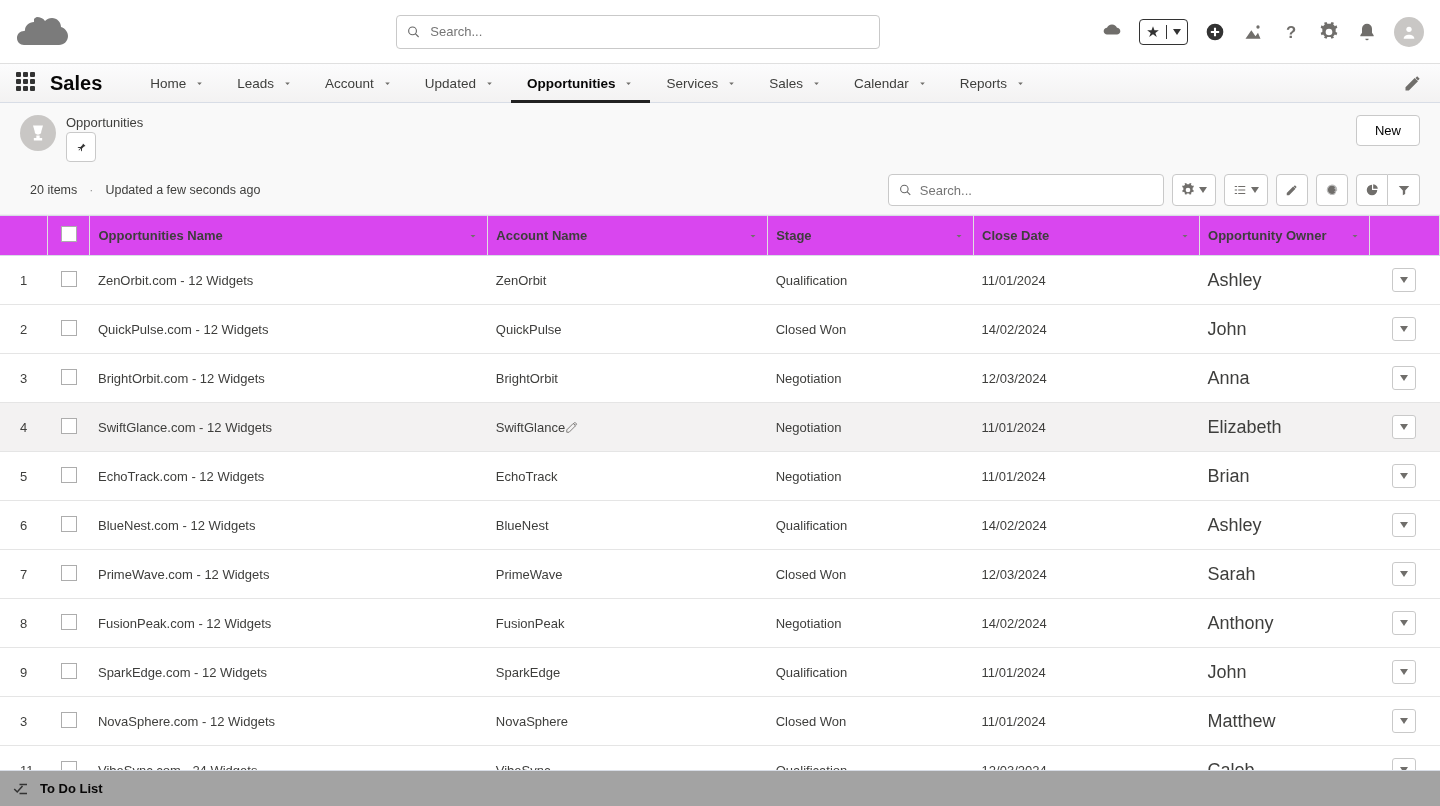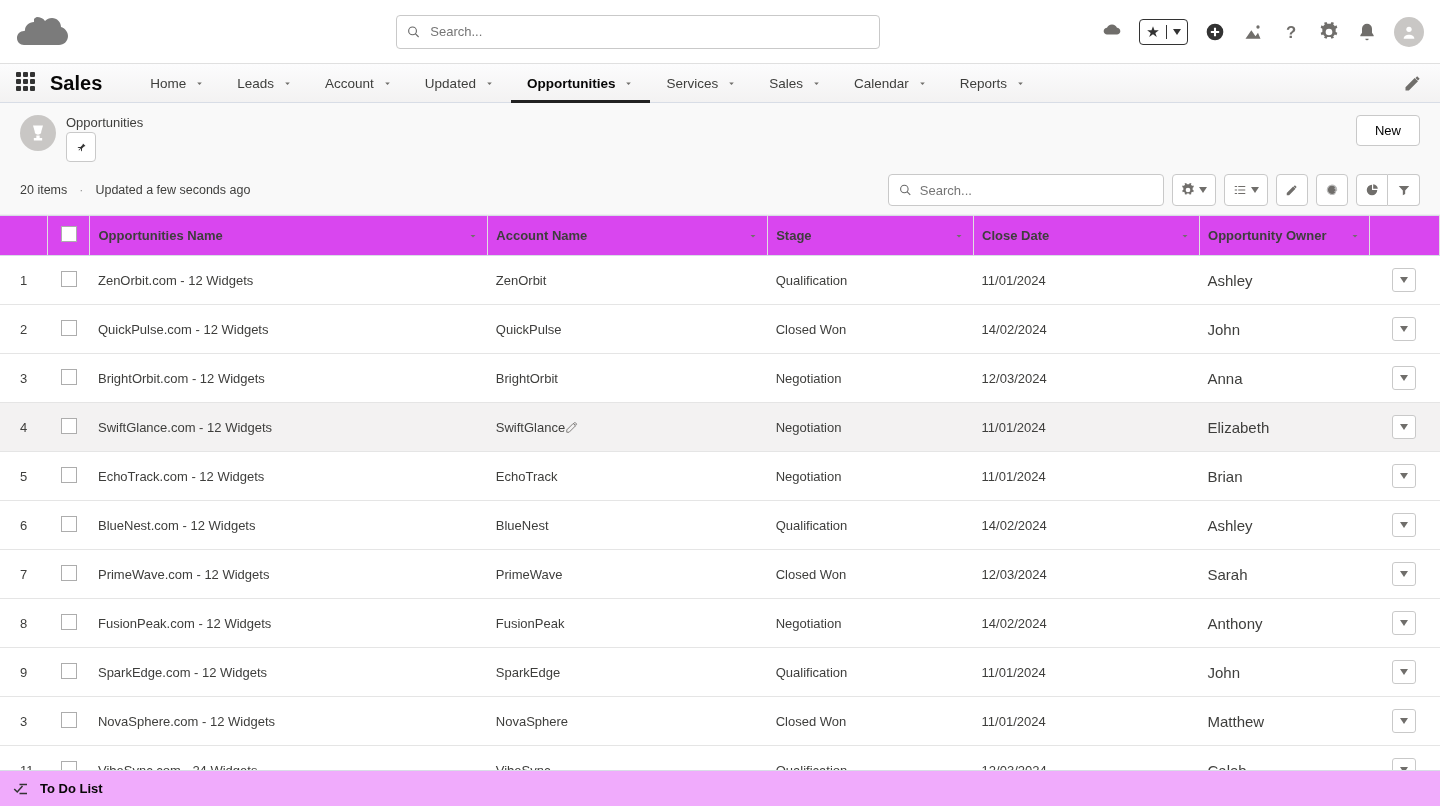--- a/index.html
+++ b/index.html
@@ -36,21 +36,21 @@
 .page-header { padding: 12px 20px 8px 20px; background: #f9f9f9; border-bottom: 1px solid #f0f0f0; }
 .ph-row1 { display: flex; align-items: flex-start; }
 .ph-icon { width: 36px; height: 36px; border-radius: 50%; background: #c9c7c5; display: flex; align-items: center; justify-content: center; margin-right: 10px; flex-shrink: 0; }
 .ph-titles { display: flex; flex-direction: column; }
 .ph-object { font-size: 13px; color: #3e3e3c; margin-bottom: 2px; }
 .ph-view-row { display: flex; align-items: center; gap: 14px; }
 .ph-view { font-size: 26px; font-weight: 700; display: flex; align-items: center; gap: 10px; }
 .pin-btn { width: 30px; height: 30px; border: 1px solid #c9c9c9; border-radius: 4px; display: flex; align-items: center; justify-content: center; background: #fff; }
 .new-btn { margin-left: auto; border: 1px solid #c9c9c9; border-radius: 4px; padding: 7px 18px; background: #fff; font-size: 13px; }
 .ph-row2 { display: flex; align-items: center; margin-top: 12px; }
-.ph-meta { font-size: 12.5px; color: #3e3e3c; display: flex; align-items: center; gap: 12px; }
+.ph-meta { font-size: 12.5px; color: #3e3e3c; display: flex; align-items: center; gap: 12px; margin-left: 10px; }
 .ph-actions { margin-left: auto; display: flex; align-items: center; gap: 8px; }
 .list-search { width: 276px; height: 32px; border: 1px solid #c9c9c9; border-radius: 4px; display: flex; align-items: center; padding: 0 10px; background: #fff; }
 .list-search input { border: none; outline: none; margin-left: 8px; width: 100%; font-size: 13px; }
 .action-btn { height: 32px; min-width: 32px; border: 1px solid #c9c9c9; border-radius: 4px; background: #fff; display: flex; align-items: center; justify-content: center; padding: 0 8px; gap: 4px; }
 .action-btn svg { width: 14px; height: 14px; fill: #706e6b; }
 .action-group { display: flex; }
 .action-group .action-btn:first-child { border-radius: 4px 0 0 4px; }
 .action-group .action-btn:last-child { border-radius: 0 4px 4px 0; border-left: none; }
 
 
@@ -64,26 +64,26 @@
 .col-num { width: 48px; text-align: left; padding-left: 20px; }
 .col-check { width: 42px; text-align: center; }
 .col-name { width: 398px; }
 .col-account { width: 280px; }
 .col-stage { width: 206px; }
 .col-date { width: 226px; }
 .col-owner { width: 170px; }
 .col-actions { width: 70px; text-align: center; }
 .checkbox { width: 16px; height: 16px; border: 1px solid #adadad; display: inline-block; background: #fff; }
 .row-menu { width: 24px; height: 24px; border: 1px solid #c9c9c9; border-radius: 3px; display: inline-flex; align-items: center; justify-content: center; background: #fff; }
-.owner-cell { font-size: 15px; }
+.owner-cell { font-size: 18px; }
 .account-cell { display: flex; align-items: center; justify-content: flex-start; }
 .edit-pencil { width: 14px; height: 14px; stroke: #706e6b; fill: none; }
 
 
-.footer { position: fixed; bottom: 0; left: 0; right: 0; height: 36px; background: #f0abfc; border-top: 1px solid #d8dde6; display: flex; align-items: center; padding: 0 12px; gap: 10px; }
+.footer { position: fixed; bottom: 0; left: 0; right: 0; height: 36px; background: #a3a3a3; border-top: 1px solid #d8dde6; display: flex; align-items: center; padding: 0 12px; gap: 10px; }
 
 .caret-down { width: 0; height: 0; border-left: 4px solid transparent; border-right: 4px solid transparent; border-top: 6px solid #333; }
 .sep-dot { color: #999; }
 </style>
 </head>
 <body>
 
 <div class="top-header">
   <div class="logo">
     <svg viewBox="0 0 60 40">

